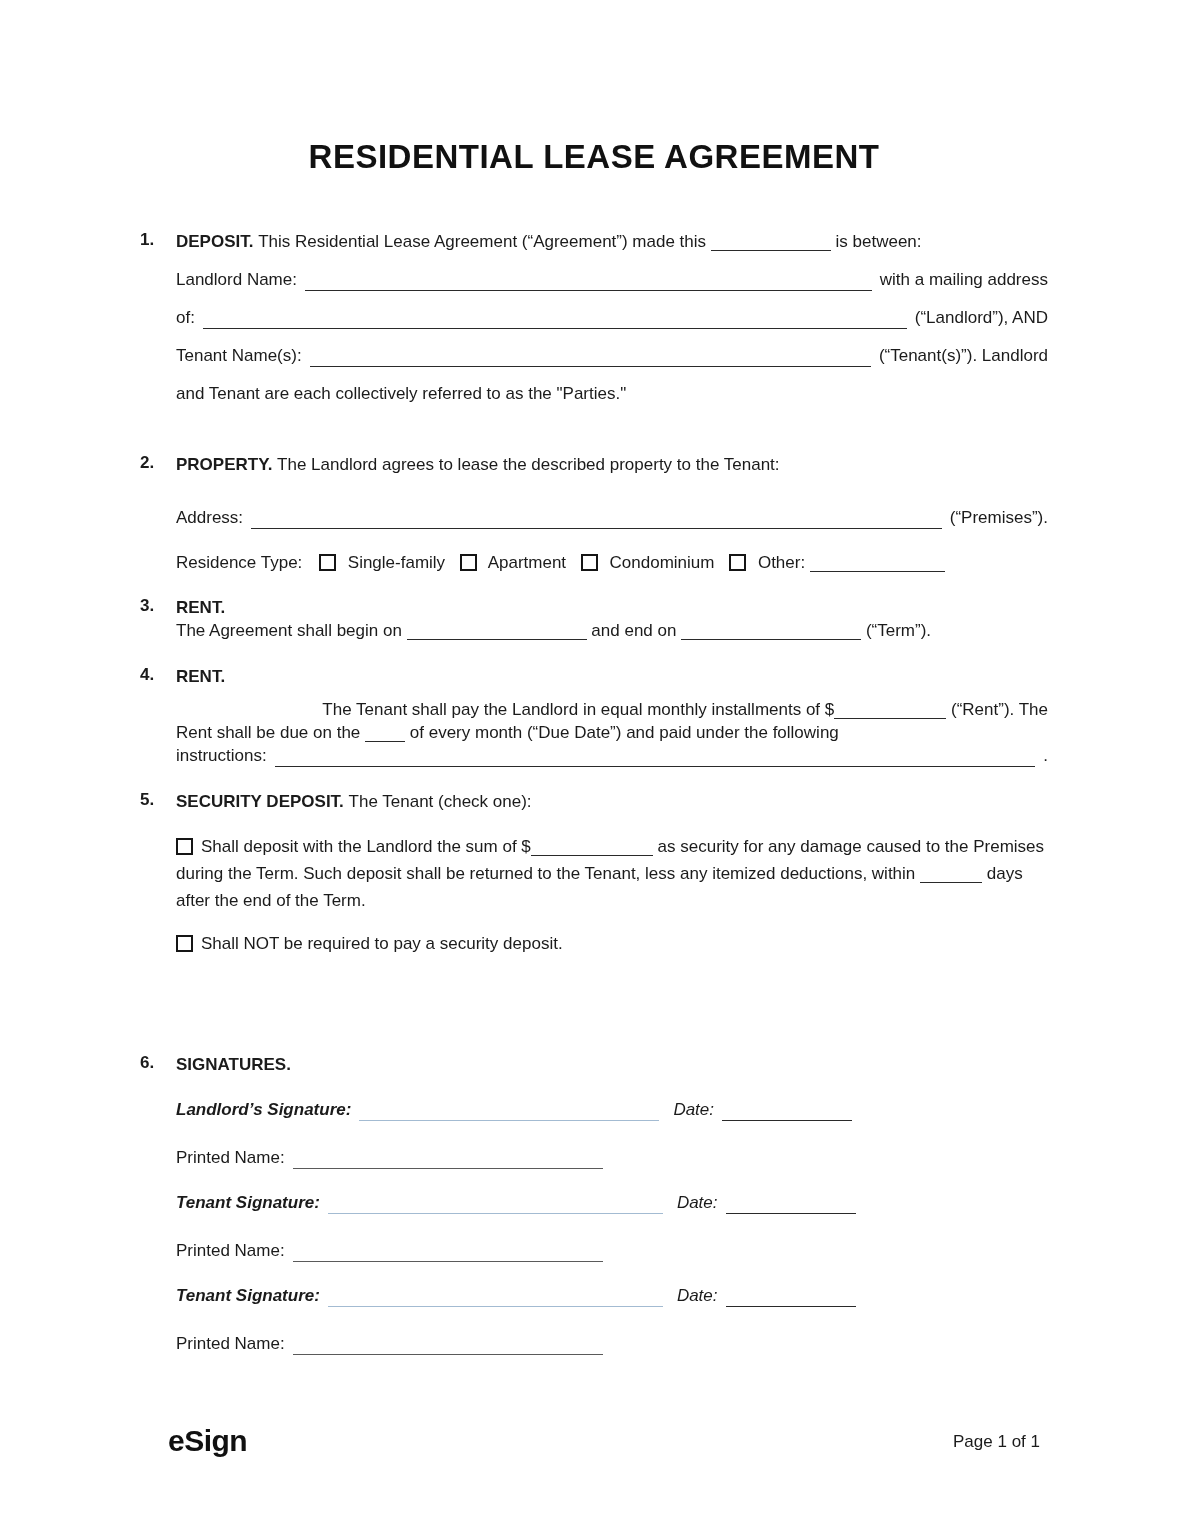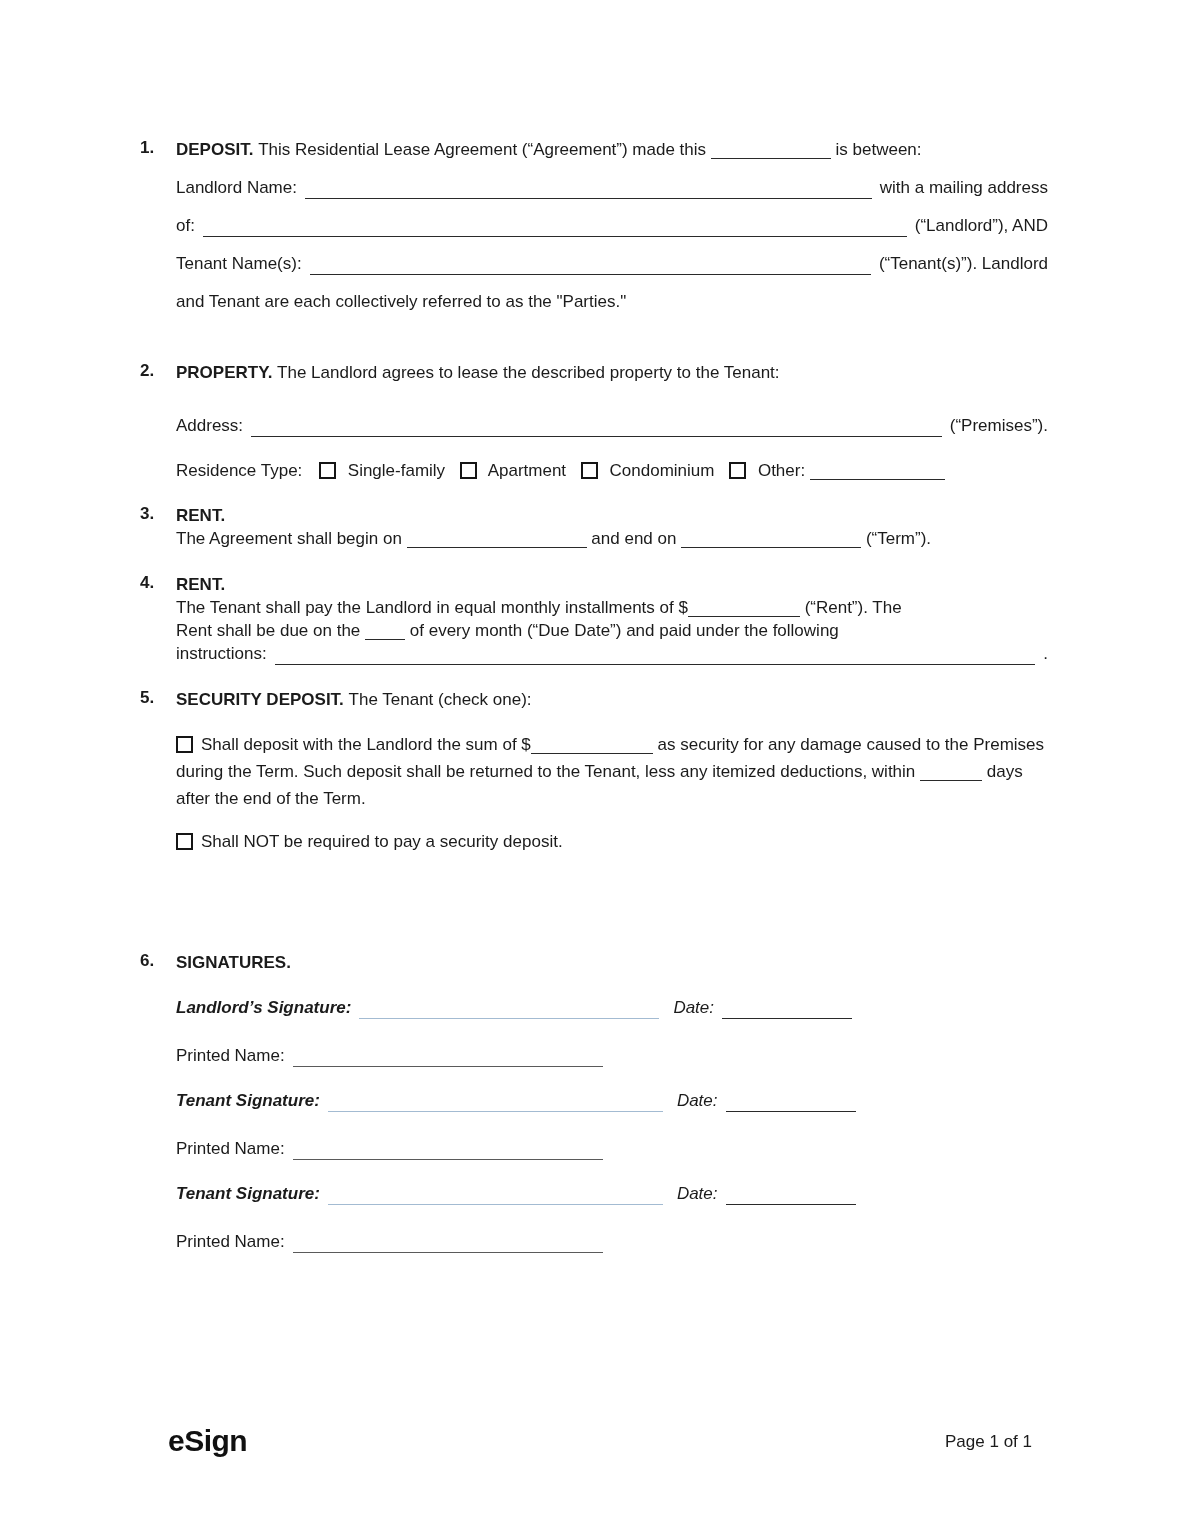--- a/index.html
+++ b/index.html
@@ -23,39 +23,40 @@
   .bl.grow { flex:1 1 auto; margin:0 8px; }
   .bl.sig { border-bottom-color:#a3bbd2; }
   .bl.thin { border-bottom-width:1.2px; border-bottom-color:#5a5a5a; }
   .cb {
     display:inline-block; width:17px; height:17px; vertical-align:-3px;
     border:2px solid #151515; background:#fff; margin:0 7px 0 10px;
   }
   .cb.first { margin-left:12px; }
   .cb.lead { margin:0 8px 0 0; }
   
-  .mt9 { margin-top:0; }  .mt10 { margin-top:0; } .mt12 { }
+  .mt9 { margin-top:0; }  .mt10 { margin-top:10px;text-align:right; } .mt12 { }
   .mt15 { margin-top:15px; } .mt18 { margin-top:20px; } .mt21 { margin-top:18px; }
   .mt22 { margin-top:22px; } .mt30 { margin-top:30px; }
   .s2 { margin-top:48px; } .s3 { margin-top:22px; } .s4 { margin-top:23px; }
   .s5 { margin-top:23px; } .s6 { margin-top:98px; }
   .wrap { line-height:27px; }
   .sigrow { margin-top:22px; line-height:23px;font-style:italic; }
   .prow { margin-top:25px; line-height:23px; }
   .footer-brand {
     position:absolute; left:168px; top:1424px; font-size:30px; font-weight:bold;
     letter-spacing:-0.5px; color:#111;
   }
-  .footer-page { position:absolute; right:154px; top:1432px; font-size:17px; color:#1b1b1b; }
+  .footer-page { position:absolute; right:146px; top:1432px; font-size:17px; color:#1b1b1b; }
 </style>
 </head>
 <body>
 
 <div class="page">
 
+  <h1>RESIDENTIAL LEASE AGREEMENT</h1>
 
   <div class="sec">
     <span class="num">1.</span>
     <div class="ln">
       <span class="b">DEPOSIT. </span>
       <span>This Residential Lease Agreement (“Agreement”) made this</span>
       <span class="bl" style="width:120px"></span>
       <span>is between:</span>
     </div>
     <div class="ln mt15 flexln">

